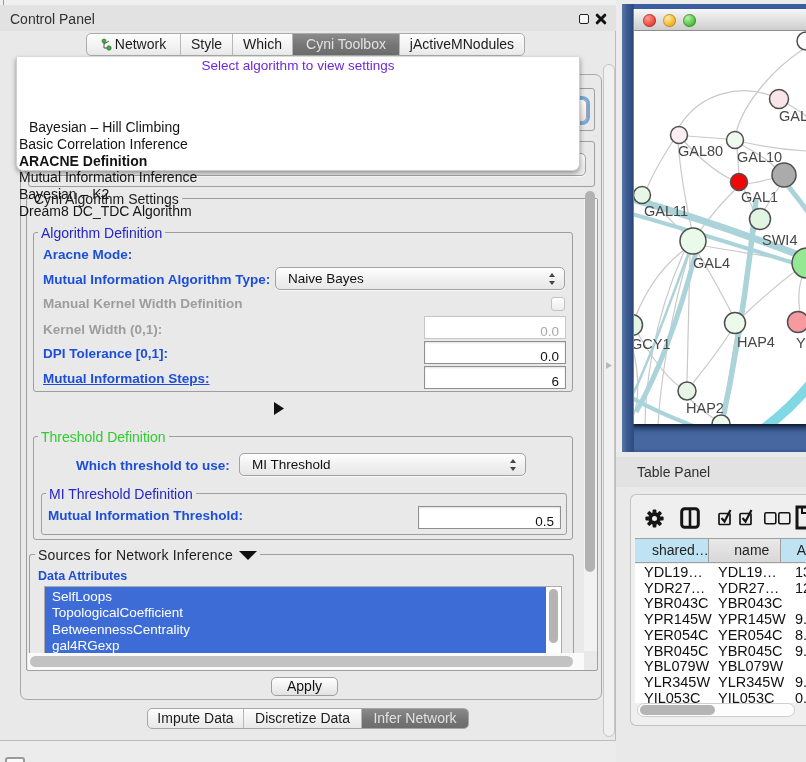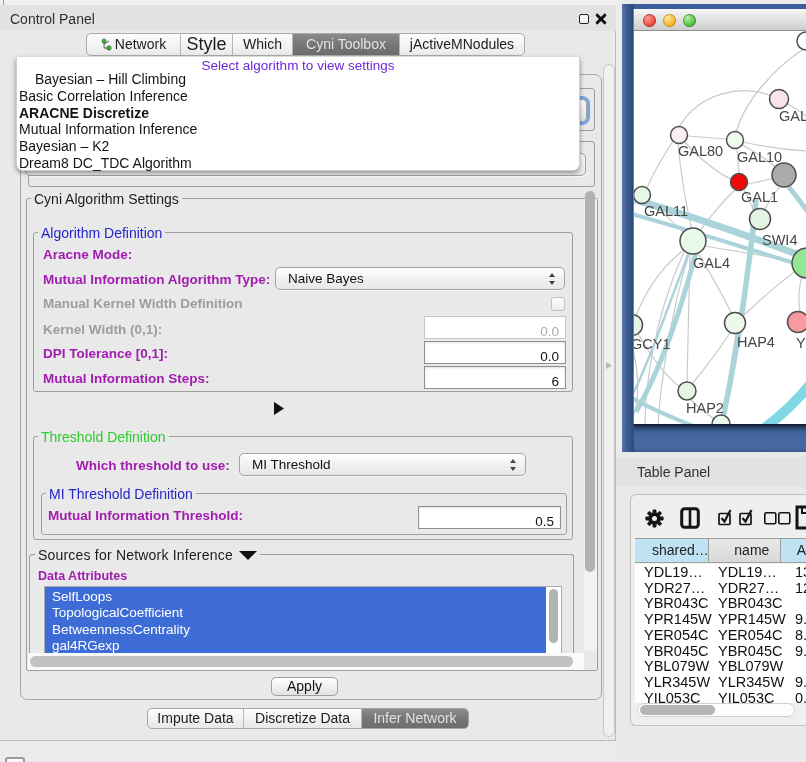--- a/index.html
+++ b/index.html
@@ -1,20 +1,20 @@
 <!DOCTYPE html>
 <html><head>
 <meta charset="utf-8">
 <style>
 * { margin:0; padding:0; box-sizing:border-box; }
 html,body { width:806px; height:762px; overflow:hidden; }
 body { font-family:"Liberation Sans", sans-serif; background:#ececec; position:relative; }
 #root { position:absolute; left:0; top:0; width:806px; height:762px; }
 .abs { position:absolute; }
-.lbl { font-size:13.5px; font-weight:bold; color:#a21caf; white-space:nowrap; }
+.lbl { font-size:13.5px; font-weight:bold; color:#1d4ed8; white-space:nowrap; }
 .dis { color:#9d9d9d; }
 .grp { position:absolute; border:1px solid #9e9e9e; border-radius:3px; }
 .grpt { position:absolute; font-size:14px; background:#e9e9e9; padding:0 3px; white-space:nowrap; z-index:2; }
 .combo { position:absolute; height:23px; border:1px solid #a2a2a2; border-radius:5px;
   background:linear-gradient(#ffffff,#f2f2f2 45%,#e7e7e7); box-shadow:0 1px 1px rgba(255,255,255,.8);
   font-size:13.5px; color:#111; line-height:22px; padding-left:12px; }
 .carrows { position:absolute; right:8px; top:4px; width:8px; height:14px; }
 .tfield { position:absolute; height:23px; background:#fff; border:1px solid #8f8f8f;
   font-size:13.5px; color:#111; text-align:right; padding:7px 6px 0 0; box-shadow:inset 0 1px 2px rgba(0,0,0,.12); }
 .tfield.off { border-color:#c6c6c6; color:#aaa; box-shadow:none; }
@@ -36,21 +36,21 @@
     <path d="M2.2 2.2 L9.8 9.8 M9.8 2.2 L2.2 9.8" stroke="#111" stroke-width="3" stroke-linecap="round"></path>
   </svg>
 
   <div class="abs" id="toptabs" style="left:86px; top:33px; width:439px; height:23px; border:1px solid #ababab; border-radius:5px; background:linear-gradient(#fdfdfd,#f2f2f2 60%,#e9e9e9); overflow:hidden; display:flex;">
     <div style="width:94px; border-right:1px solid #b7b7b7; text-align:center; font-size:14px; color:#1c1c1c; line-height:21px;">
       <svg width="11" height="13" viewBox="0 0 11 13" style="vertical-align:-2px; margin-right:3px;">
         <path d="M3 3 L3 10 M3 10 L8 10 M3 6 L8 3" stroke="#555" stroke-width="1" fill="none"></path>
         <circle cx="3" cy="3" r="2" fill="#44aa44" stroke="#1c7a1c" stroke-width=".7"></circle>
         <circle cx="8" cy="10" r="2.2" fill="#44aa44" stroke="#1c7a1c" stroke-width=".7"></circle>
       </svg>Network</div>
-    <div style="width:52px; border-right:1px solid #b7b7b7; text-align:center; font-size:18px; color:#1c1c1c; line-height:21px;">Style</div>
+    <div style="width:52px; border-right:1px solid #b7b7b7; text-align:center; font-size:14px; color:#1c1c1c; line-height:21px;">Style</div>
     <div style="width:60px; border-right:1px solid #b7b7b7; text-align:center; font-size:14px; color:#1c1c1c; line-height:21px;">Which</div>
     <div style="width:107px; border-right:1px solid #b7b7b7; text-align:center; font-size:14px; color:#e2e2e2; line-height:21px; background:linear-gradient(#8b8b8b,#757575 55%,#6d6d6d);">Cyni Toolbox</div>
     <div style="flex:1; text-align:center; font-size:14px; color:#1c1c1c; line-height:21px;">jActiveMNodules</div>
   </div>
 
   <div class="abs" style="left:20px; top:74px; width:582px; height:626px; border:1px solid #a8a8a8; border-radius:7px; background:#e9e9e9;"></div>
 
   <div class="grp" style="left:28px; top:88px; width:567px; height:43px;"></div>
   <div class="combo" style="left:36px; top:99px; width:551px; box-shadow:0 0 0 3px rgba(88,150,220,.8);"></div>
   <div class="grp" style="left:28px; top:141px; width:567px; height:46px;"></div>
@@ -68,21 +68,21 @@
     <svg class="carrows" viewBox="0 0 8 14">
         <path d="M4 1 L7 5 L1 5 Z M4 13 L7 9 L1 9 Z" fill="#444"></path>
       </svg>
   </div>
   <div class="lbl abs dis" style="left:43px; top:296px;">Manual Kernel Width Definition</div>
   <div class="abs" style="left:551px; top:297px; width:14px; height:14px; border:1px solid #c2c2c2; border-radius:3px; background:linear-gradient(#fff,#ececec);"></div>
   <div class="lbl abs dis" style="left:43px; top:322px;">Kernel Width (0,1):</div>
   <div class="tfield off" style="left:424px; top:316px; width:142px;">0.0</div>
   <div class="lbl abs" style="left:43px; top:346px;">DPI Tolerance [0,1]:</div>
   <div class="tfield" style="left:424px; top:341px; width:142px;">0.0</div>
-  <div class="lbl abs" style="left:43px; top:371px;">Mutual Information Steps:</div>
+  <div class="lbl abs" style="left:43px; top:371px;text-decoration:underline;">Mutual Information Steps:</div>
   <div class="tfield" style="left:424px; top:366px; width:142px;">6</div>
 
   <svg class="abs" style="left:273px; top:402px;" width="12" height="13" viewBox="0 0 12 13">
       <path d="M1 0 L11 6.5 L1 13 Z" fill="#111"></path>
     </svg>
 
   <div class="grp" style="left:33px; top:436px; width:540px; height:104px;"></div>
   <div class="grpt" style="left:38px; top:429px; color:#2ecc2e;">Threshold Definition</div>
 
   <div class="lbl abs" style="left:76px; top:458px;">Which threshold to use:</div>
@@ -290,21 +290,21 @@
 9.
 
 9.
 0.</div>
   </div>
   <div class="abs" style="left:637px; top:703px; width:158px; height:14px; background:#fdfdfd; border:1px solid #cfcfcf; border-radius:7px;"></div>
   <div class="abs" style="left:640px; top:705px; width:75px; height:10px; background:#b5b5b5; border-radius:5px;"></div>
 
   <div class="abs" id="popup" style="left:16px; top:57px; width:564px; height:114px; background:#fff; border:1px solid #cfcfcf; border-top:none; border-radius:0 0 7px 7px; box-shadow:0 2px 5px rgba(0,0,0,.4); z-index:10; font-size:14px; color:#141414;">
     <div style="height:14px; text-align:center; color:#6d28d9; font-size:13.5px; line-height:17px;">Select algorithm to view settings</div>
-    <div style="padding-left:18px; line-height:16.8px;">Bayesian – Hill Climbing</div>
+    <div style="padding-left:12px; line-height:16.8px;margin-top:48px;">Bayesian – Hill Climbing</div>
     <div style="padding-left:2px; line-height:16.8px;">Basic Correlation Inference</div>
-    <div style="padding-left:2px; line-height:16.8px; font-weight:bold;">ARACNE Discretize</div>
+    <div style="padding-left:2px; line-height:16.8px; font-weight:bold;">ARACNE Definition</div>
     <div style="padding-left:2px; line-height:16.8px;">Mutual Information Inference</div>
     <div style="padding-left:2px; line-height:16.8px;">Bayesian – K2</div>
     <div style="padding-left:2px; line-height:16.8px;">Dream8 DC_TDC Algorithm</div>
   </div>
 
 </div>
 
 </body></html>

